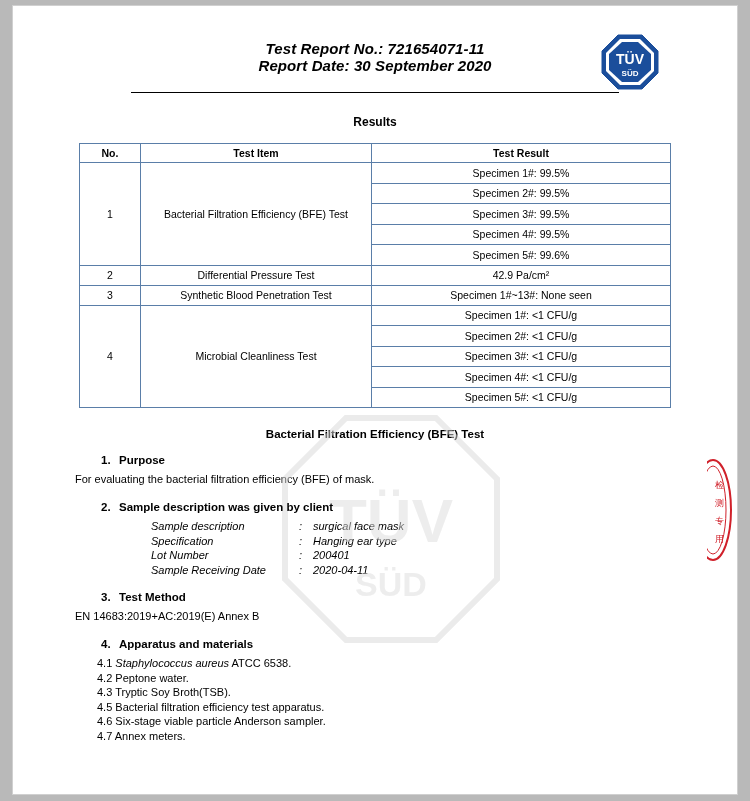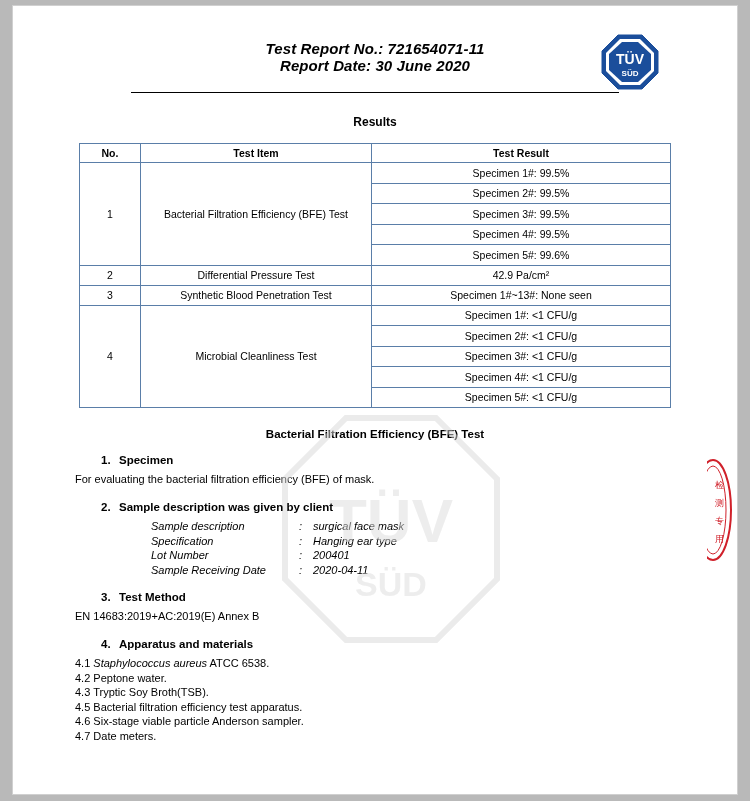--- a/index.html
+++ b/index.html
@@ -156,21 +156,21 @@
     display: inline-block;
     width: 148px;
   }
   .kv-row .c {
     display: inline-block;
     width: 14px;
   }
   .list-line {
     font-size: 11px;
     line-height: 14.5px;
-    padding-left: 62px;
+    padding-left: 84px;
   }
   .ital { font-style: italic; }
 </style>
 </head>
 <body>
 
 <div class="page">
 
   <div class="watermark">
     <svg width="220" height="230" viewBox="0 0 220 230">
@@ -186,21 +186,21 @@
       <ellipse cx="6" cy="52" rx="13" ry="44" fill="none" stroke="#d0202a" stroke-width="1"></ellipse>
       <text x="8" y="30" font-family="Liberation Sans, sans-serif" font-size="9" fill="#d0202a">检</text>
       <text x="8" y="48" font-family="Liberation Sans, sans-serif" font-size="9" fill="#d0202a">测</text>
       <text x="8" y="66" font-family="Liberation Sans, sans-serif" font-size="9" fill="#d0202a">专</text>
       <text x="8" y="84" font-family="Liberation Sans, sans-serif" font-size="9" fill="#d0202a">用</text>
     </svg>
   </div>
 
   <div class="header">
     <div class="line1">Test Report No.: 721654071-11</div>
-    <div class="line2">Report Date: 30 June 2020</div>
+    <div class="line2">Report Date: 30 September 2020</div>
     <div class="tuv-logo">
       <svg width="58" height="56" viewBox="0 0 58 56">
         <polygon points="17,1 41,1 57,17 57,39 41,55 17,55 1,39 1,17" fill="#1b4e9b" stroke="#1b4e9b" stroke-width="1"></polygon>
         <polygon points="19,5 39,5 53,19 53,37 39,51 19,51 5,37 5,19" fill="#ffffff"></polygon>
         <polygon points="21,8 37,8 50,20 50,36 37,48 21,48 8,36 8,20" fill="#1b4e9b"></polygon>
         <text x="29" y="30" font-family="Liberation Sans, sans-serif" font-size="14" font-weight="bold" fill="#ffffff" text-anchor="middle">TÜV</text>
         <text x="29" y="42" font-family="Liberation Sans, sans-serif" font-size="8" font-weight="bold" fill="#ffffff" text-anchor="middle">SÜD</text>
       </svg>
     </div>
     <div class="hr"></div>
@@ -266,21 +266,21 @@
         <td class="spec-line">Specimen 5#: &lt;1 CFU/g</td>
       </tr>
     </tbody>
   </table>
 
   <div class="section-title">Bacterial Filtration Efficiency (BFE) Test</div>
 
   <div class="block">
     <div class="block-head">
       <span class="num">1.</span>
-      <span>Specimen</span>
+      <span>Purpose</span>
     </div>
     <div class="block-body">For evaluating the bacterial filtration efficiency (BFE) of mask.</div>
   </div>
 
   <div class="block">
     <div class="block-head">
       <span class="num">2.</span>
       <span>Sample description was given by client</span>
     </div>
     <div style="margin-top:6px;font-style:italic;">
@@ -322,18 +322,18 @@
       <div class="list-line">
         <span>4.3 </span><span>Tryptic Soy Broth(TSB).</span>
       </div>
       <div class="list-line">
         <span>4.5 </span><span>Bacterial filtration efficiency test apparatus.</span>
       </div>
       <div class="list-line">
         <span>4.6 </span><span>Six-stage viable particle Anderson sampler.</span>
       </div>
       <div class="list-line">
-        <span>4.7 </span><span>Date meters.</span>
+        <span>4.7 </span><span>Annex meters.</span>
       </div>
     </div>
   </div>
 
 </div>
 
 </body></html>

